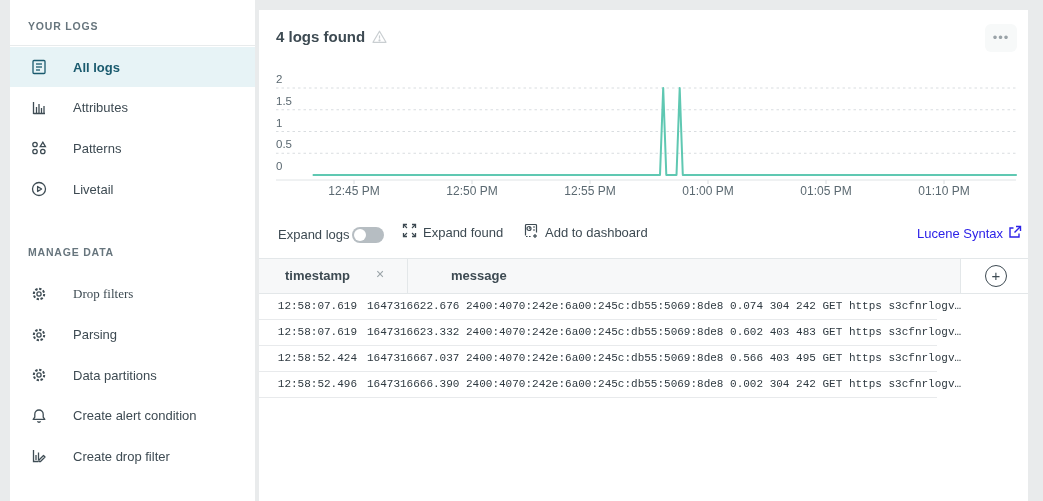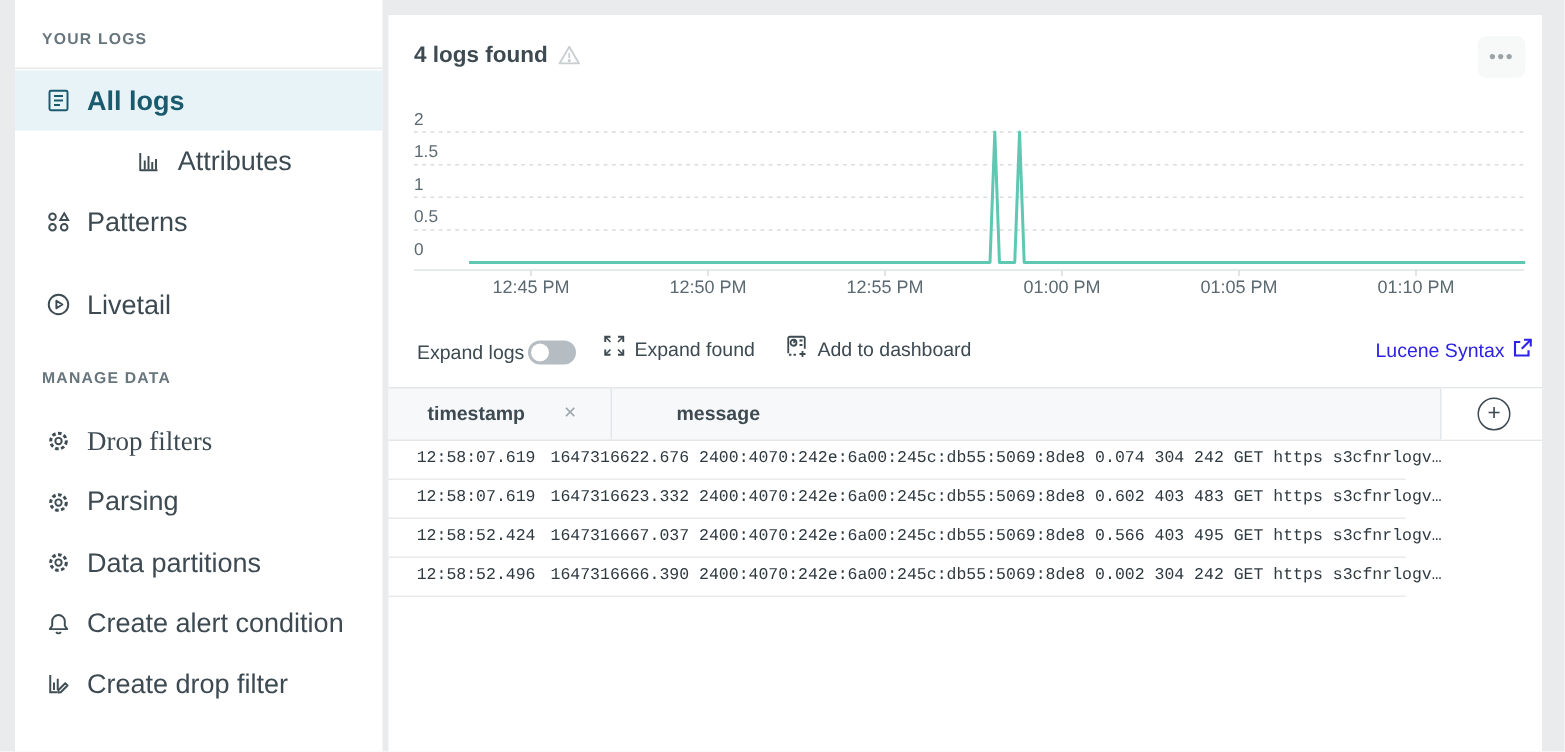--- a/index.html
+++ b/index.html
@@ -4,21 +4,21 @@
 <style>
   * { margin:0; padding:0; box-sizing:border-box; }
   html,body { width:1043px; height:501px; }
   body { position:relative; background:#e9ebec; font-family:"Liberation Sans",sans-serif; color:#3d4a52; overflow:hidden; }
 
   .sidebar { position:absolute; left:10px; top:0; width:245px; height:501px; background:#fff;padding-left:20px; }
   .sec-title { position:absolute; left:18px; font-size:10.5px; font-weight:bold; letter-spacing:.8px; color:#67757d; }
   .sec-divider { position:absolute; left:0; width:245px; border-bottom:1px solid #e8ebec; }
   .side-item { position:absolute; left:0; width:245px; height:40px; display:flex; align-items:center; cursor:pointer; }
   .side-item .icn { width:18px; height:18px; margin-left:20px; display:inline-flex; }
-  .side-item .lbl { margin-left:10px; font-size:18px; color:#3d4a52; }
+  .side-item .lbl { margin-left:25px; font-size:13px; color:#3d4a52; }
   .side-item.selected { background:#e7f3f6; }
   .side-item.selected .lbl { color:#1a5a6e; font-weight:bold; }
   .side-item svg { stroke:#3e4c54; }
   .side-item.selected svg { stroke:#1a5a6e; }
 
   .main { position:absolute; left:259px; top:10px; width:769px; height:491px; background:#fff; }
   .panel-title { position:absolute; left:17px; top:18px; font-size:15px; font-weight:bold; color:#3d4a52; }
   .warn { position:absolute; left:112px; top:19px; width:17px; height:16px; }
   .more-btn { position:absolute; left:726px; top:14px; width:32px; height:28px; background:#f7f9f9; border:none; border-radius:6px; cursor:pointer; color:#9aa3a8; font-size:13px; letter-spacing:1px; line-height:10px; }
 
@@ -54,21 +54,21 @@
       <span class="icn">
         <svg fill="none" stroke-width="1.3" width="18" height="18" viewBox="0 0 18 18">
           <rect x="3" y="2.5" width="12" height="13" rx="1"></rect>
           <line x1="6" y1="6" x2="12" y2="6"></line>
           <line x1="6" y1="9" x2="12" y2="9"></line>
           <line x1="6" y1="12" x2="10" y2="12"></line>
         </svg>
       </span>
       <span class="lbl">All logs</span>
     </div>
-    <div class="side-item" style="top: 87.5px; justify-content: center;">
+    <div class="side-item" style="top: 87.5px;">
       <span class="icn">
         <svg fill="none" stroke-width="1.3" width="18" height="18" viewBox="0 0 18 18">
           <path d="M3.5 3 V15 M3.5 14.5 H15"></path>
           <line x1="6.5" y1="14" x2="6.5" y2="8"></line>
           <line x1="9" y1="14" x2="9" y2="5"></line>
           <line x1="11.5" y1="14" x2="11.5" y2="9"></line>
           <line x1="14" y1="14" x2="14" y2="7"></line>
         </svg>
       </span>
       <span class="lbl">Attributes</span>
@@ -77,21 +77,21 @@
       <span class="icn">
         <svg fill="none" stroke-width="1.3" width="18" height="18" viewBox="0 0 18 18">
           <circle cx="5" cy="5.5" r="2.2"></circle>
           <path d="M12.8 3.2 L15.4 7.6 H10.2 Z"></path>
           <circle cx="5" cy="12.5" r="2.2"></circle>
           <circle cx="12.8" cy="12.5" r="2.2"></circle>
         </svg>
       </span>
       <span class="lbl">Patterns</span>
     </div>
-    <div class="side-item" style="top: 183px;">
+    <div class="side-item" style="top: 169px;">
       <span class="icn">
         <svg fill="none" stroke-width="1.3" width="18" height="18" viewBox="0 0 18 18">
           <circle cx="9" cy="9" r="6.5"></circle>
           <path d="M7.6 6.5 L11.6 9 L7.6 11.5 Z" stroke-linejoin="round"></path>
         </svg>
       </span>
       <span class="lbl">Livetail</span>
     </div>
     <div class="sec-title" style="top: 246px;">MANAGE DATA</div>
     <div class="side-item" style="top: 274px; font-family: Liberation Serif, serif;">

